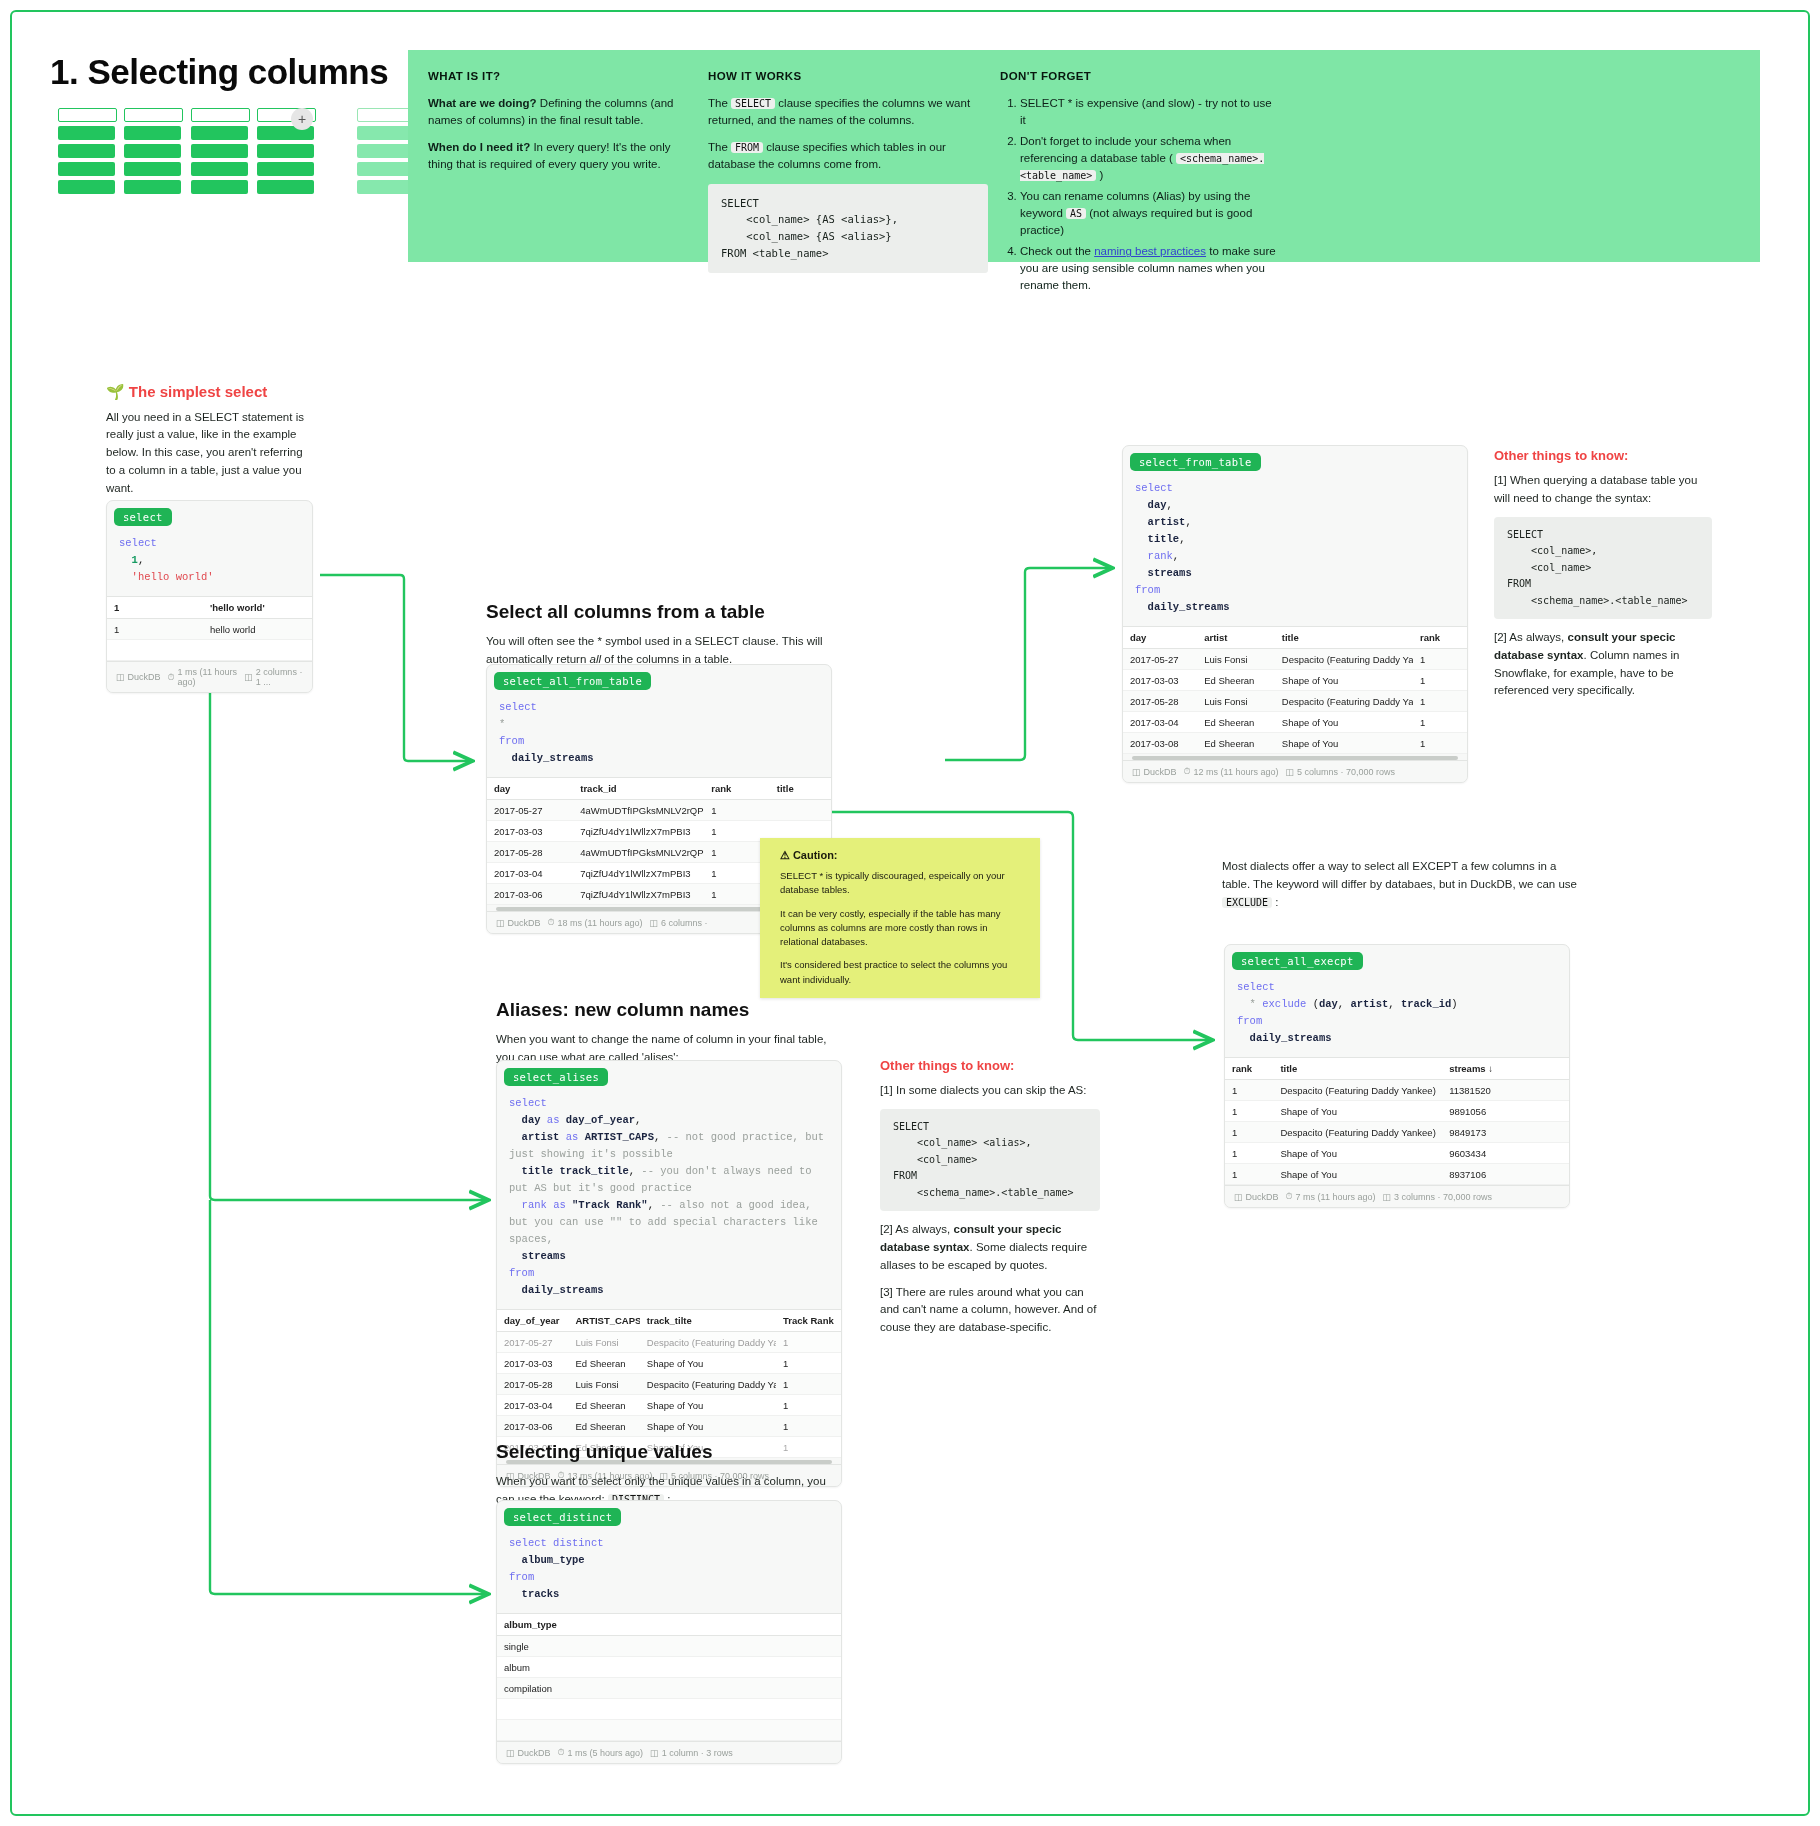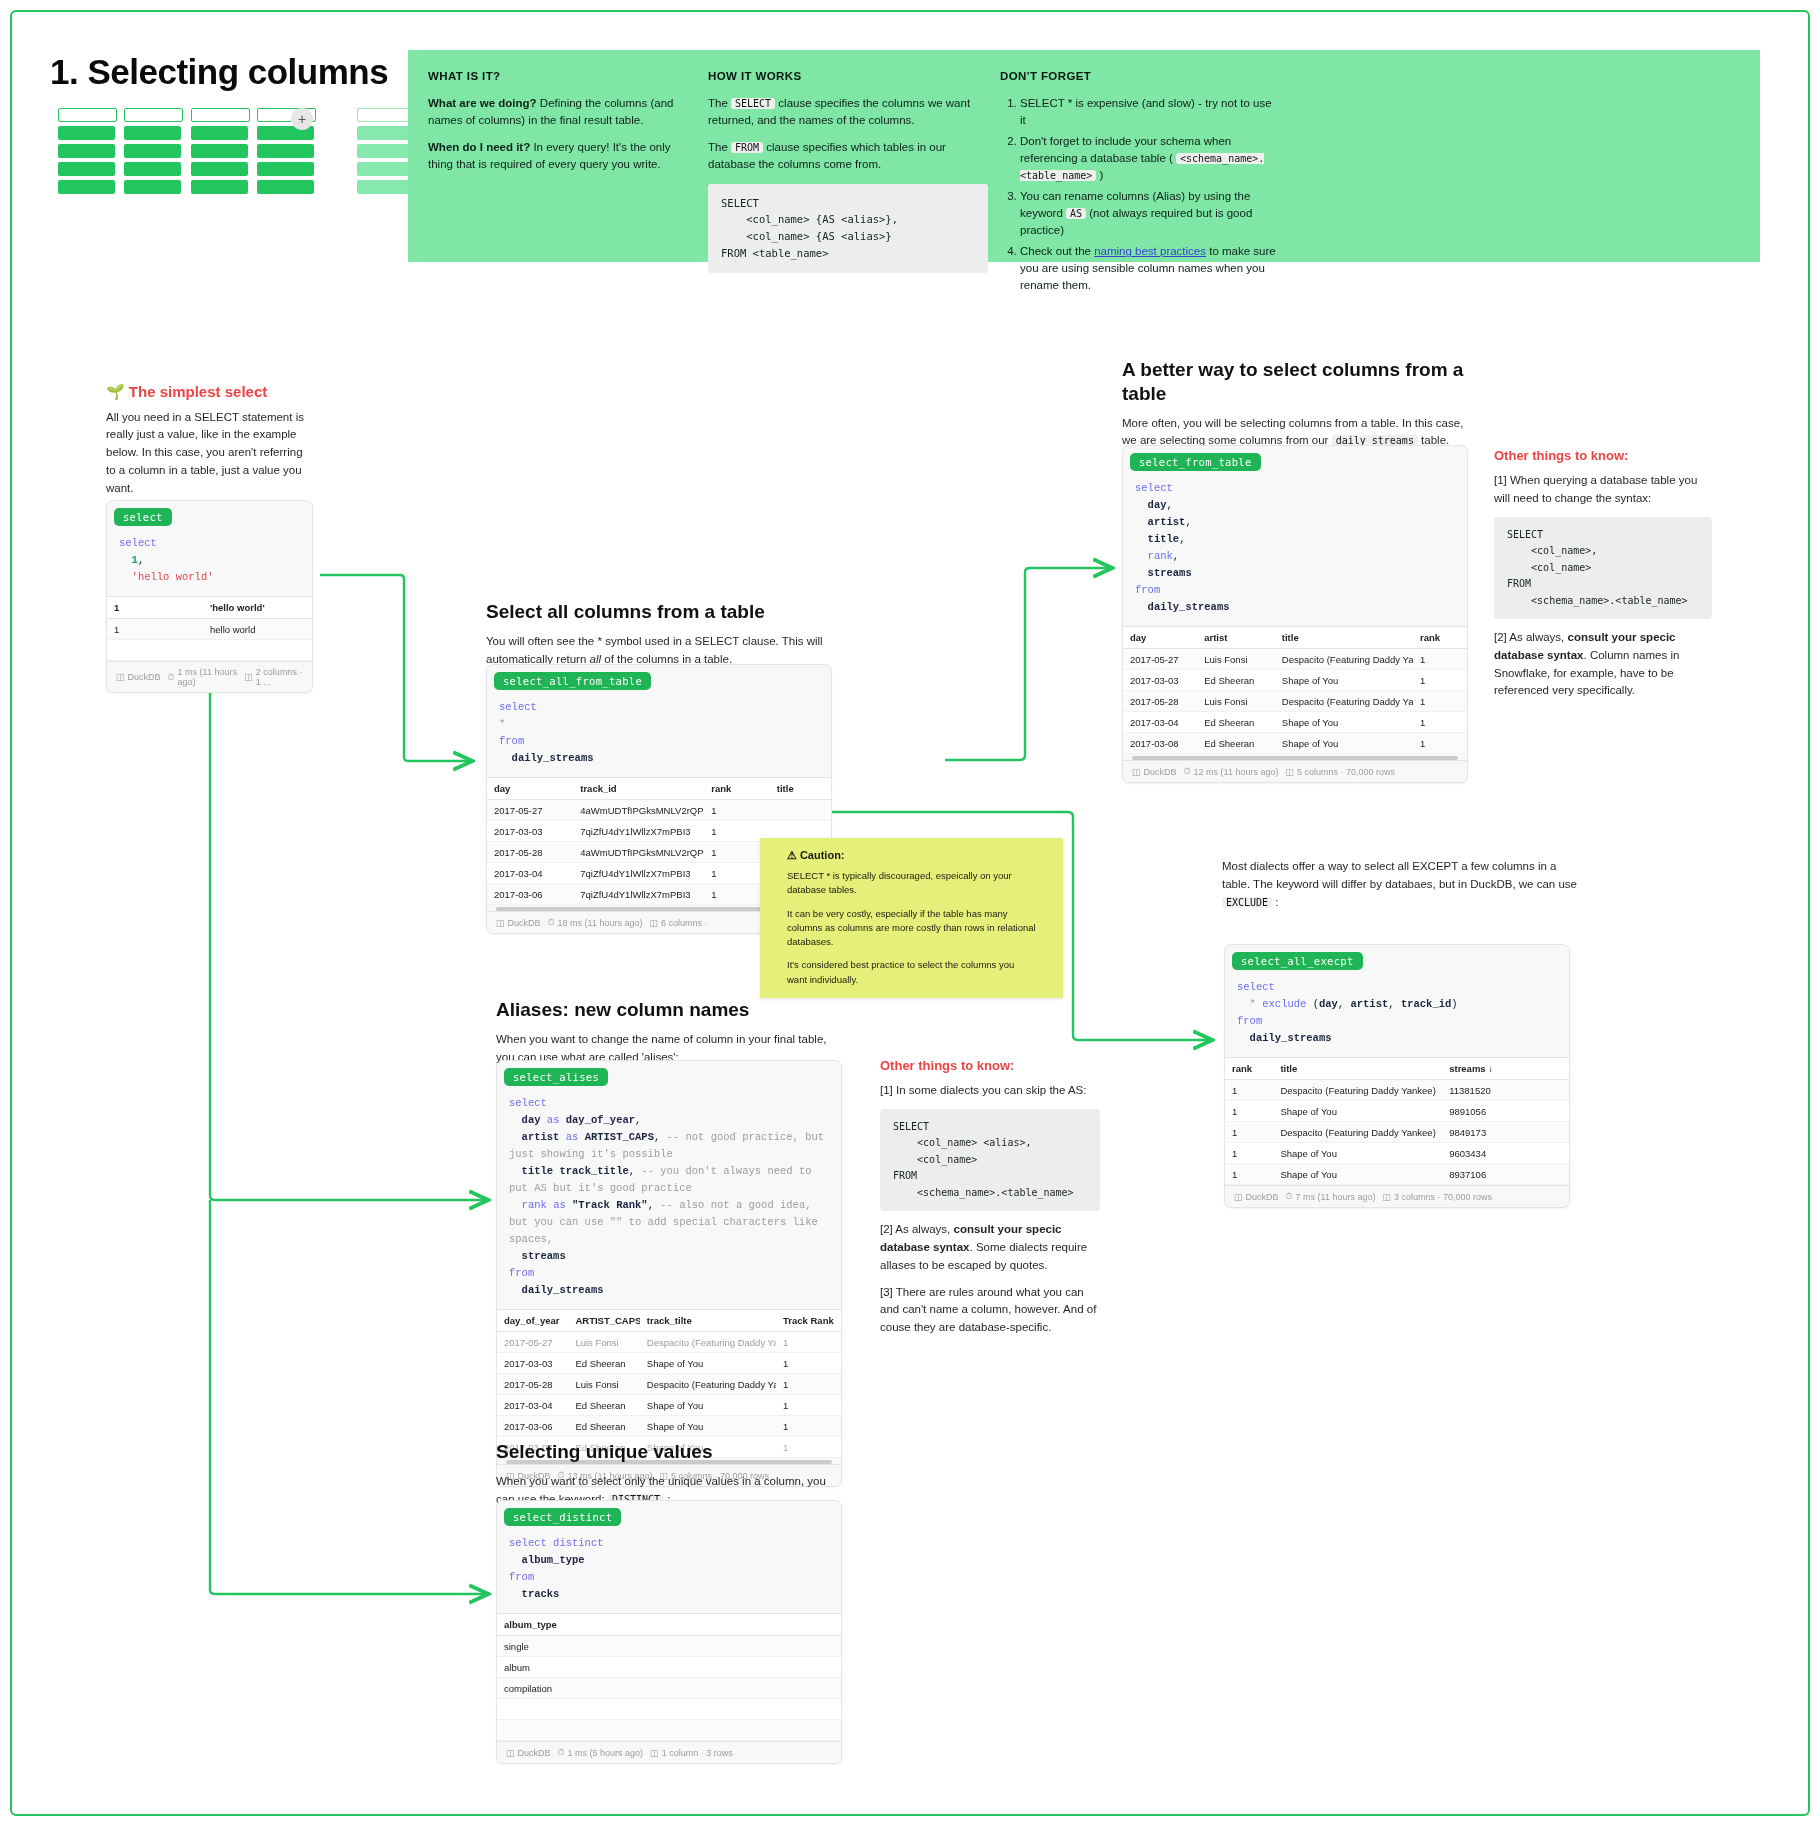--- a/index.html
+++ b/index.html
@@ -50,21 +50,21 @@
 
   table.rt{width:100%;border-collapse:collapse;background:#fff;font-size:9.5px;color:#222;table-layout:fixed;}
   table.rt th{font-weight:bold;text-align:left;padding:5px 7px;border-top:1px solid #e3e5e3;border-bottom:1px solid #e3e5e3;background:#fff;white-space:nowrap;overflow:hidden;}
   table.rt td{padding:4.5px 7px;border-bottom:1px solid #f0f1f0;white-space:nowrap;overflow:hidden;}
   table.rt tr:nth-child(even) td{background:#fafbfa;}
   .card-foot{display:flex;align-items:center;gap:7px;padding:5px 9px;border-top:1px solid #e3e5e3;background:#f7f8f7;font-size:9px;color:#9aa09c;}
   .card-foot .fitem{display:flex;align-items:center;gap:3px;}
   .scrollbar-h{height:4px;background:#c9cdc9;border-radius:3px;margin:2px 9px 0 9px;}
 
   
-  #caution{left:760px;top:838px;width:303px;background:#e4f07a;padding:11px 27px;box-sizing:border-box;box-shadow:0 1px 3px rgba(0,0,0,0.12);}
+  #caution{left:760px;top:838px;width:280px;background:#e4f07a;padding:11px 20px;box-sizing:border-box;box-shadow:0 1px 3px rgba(0,0,0,0.12);}
   #caution .ch{font-size:11px;font-weight:bold;color:#1b1b0d;margin-bottom:7px;}
   #caution p{font-size:9.5px;color:#1b1b10;line-height:1.5;margin:0 0 9px 0;}
 
   
   .snip{background:#eceeec;border-radius:4px;padding:10px 13px;font-family:"DejaVu Sans Mono", monospace;font-size:10px;line-height:1.65;color:#1b211d;white-space:pre;margin:8px 0 10px 0;}
 
   
   svg#wires{position:absolute;left:0;top:0;width:1820px;height:1826px;pointer-events:none;}
 </style>
 </head>
@@ -242,24 +242,20 @@
     </div>
   </div>
 
   <div class="abs" id="caution">
     <div class="ch">⚠ Caution:</div>
     <p>SELECT * is typically discouraged, espeically on your database tables.</p>
     <p>It can be very costly, especially if the table has many columns as columns are more costly than rows in relational databases.</p>
     <p style="margin-bottom:0">It's considered best practice to select the columns you want individually.</p>
   </div>
 
-  <div class="abs" style="left:1122px;top:358px;width:345px;">
-    <div class="sec-h1">A better way to select columns from a table</div>
-    <div class="sec-p"><span>More often, you will be selecting columns from a table. In this case, we are selecting some columns from our </span><code class="ic">daily_streams</code><span> table.</span></div>
-  </div>
 
   <div class="abs card" style="left:1122px;top:445px;width:344px;">
     <div><span class="card-tab">select_from_table</span></div>
     <div class="sql"><span class="kw">select</span>
   <span class="id">day</span>,
   <span class="id">artist</span>,
   <span class="id">title</span>,
   <span class="kw">rank</span>,
   <span class="id">streams</span>
 <span class="kw">from</span>

